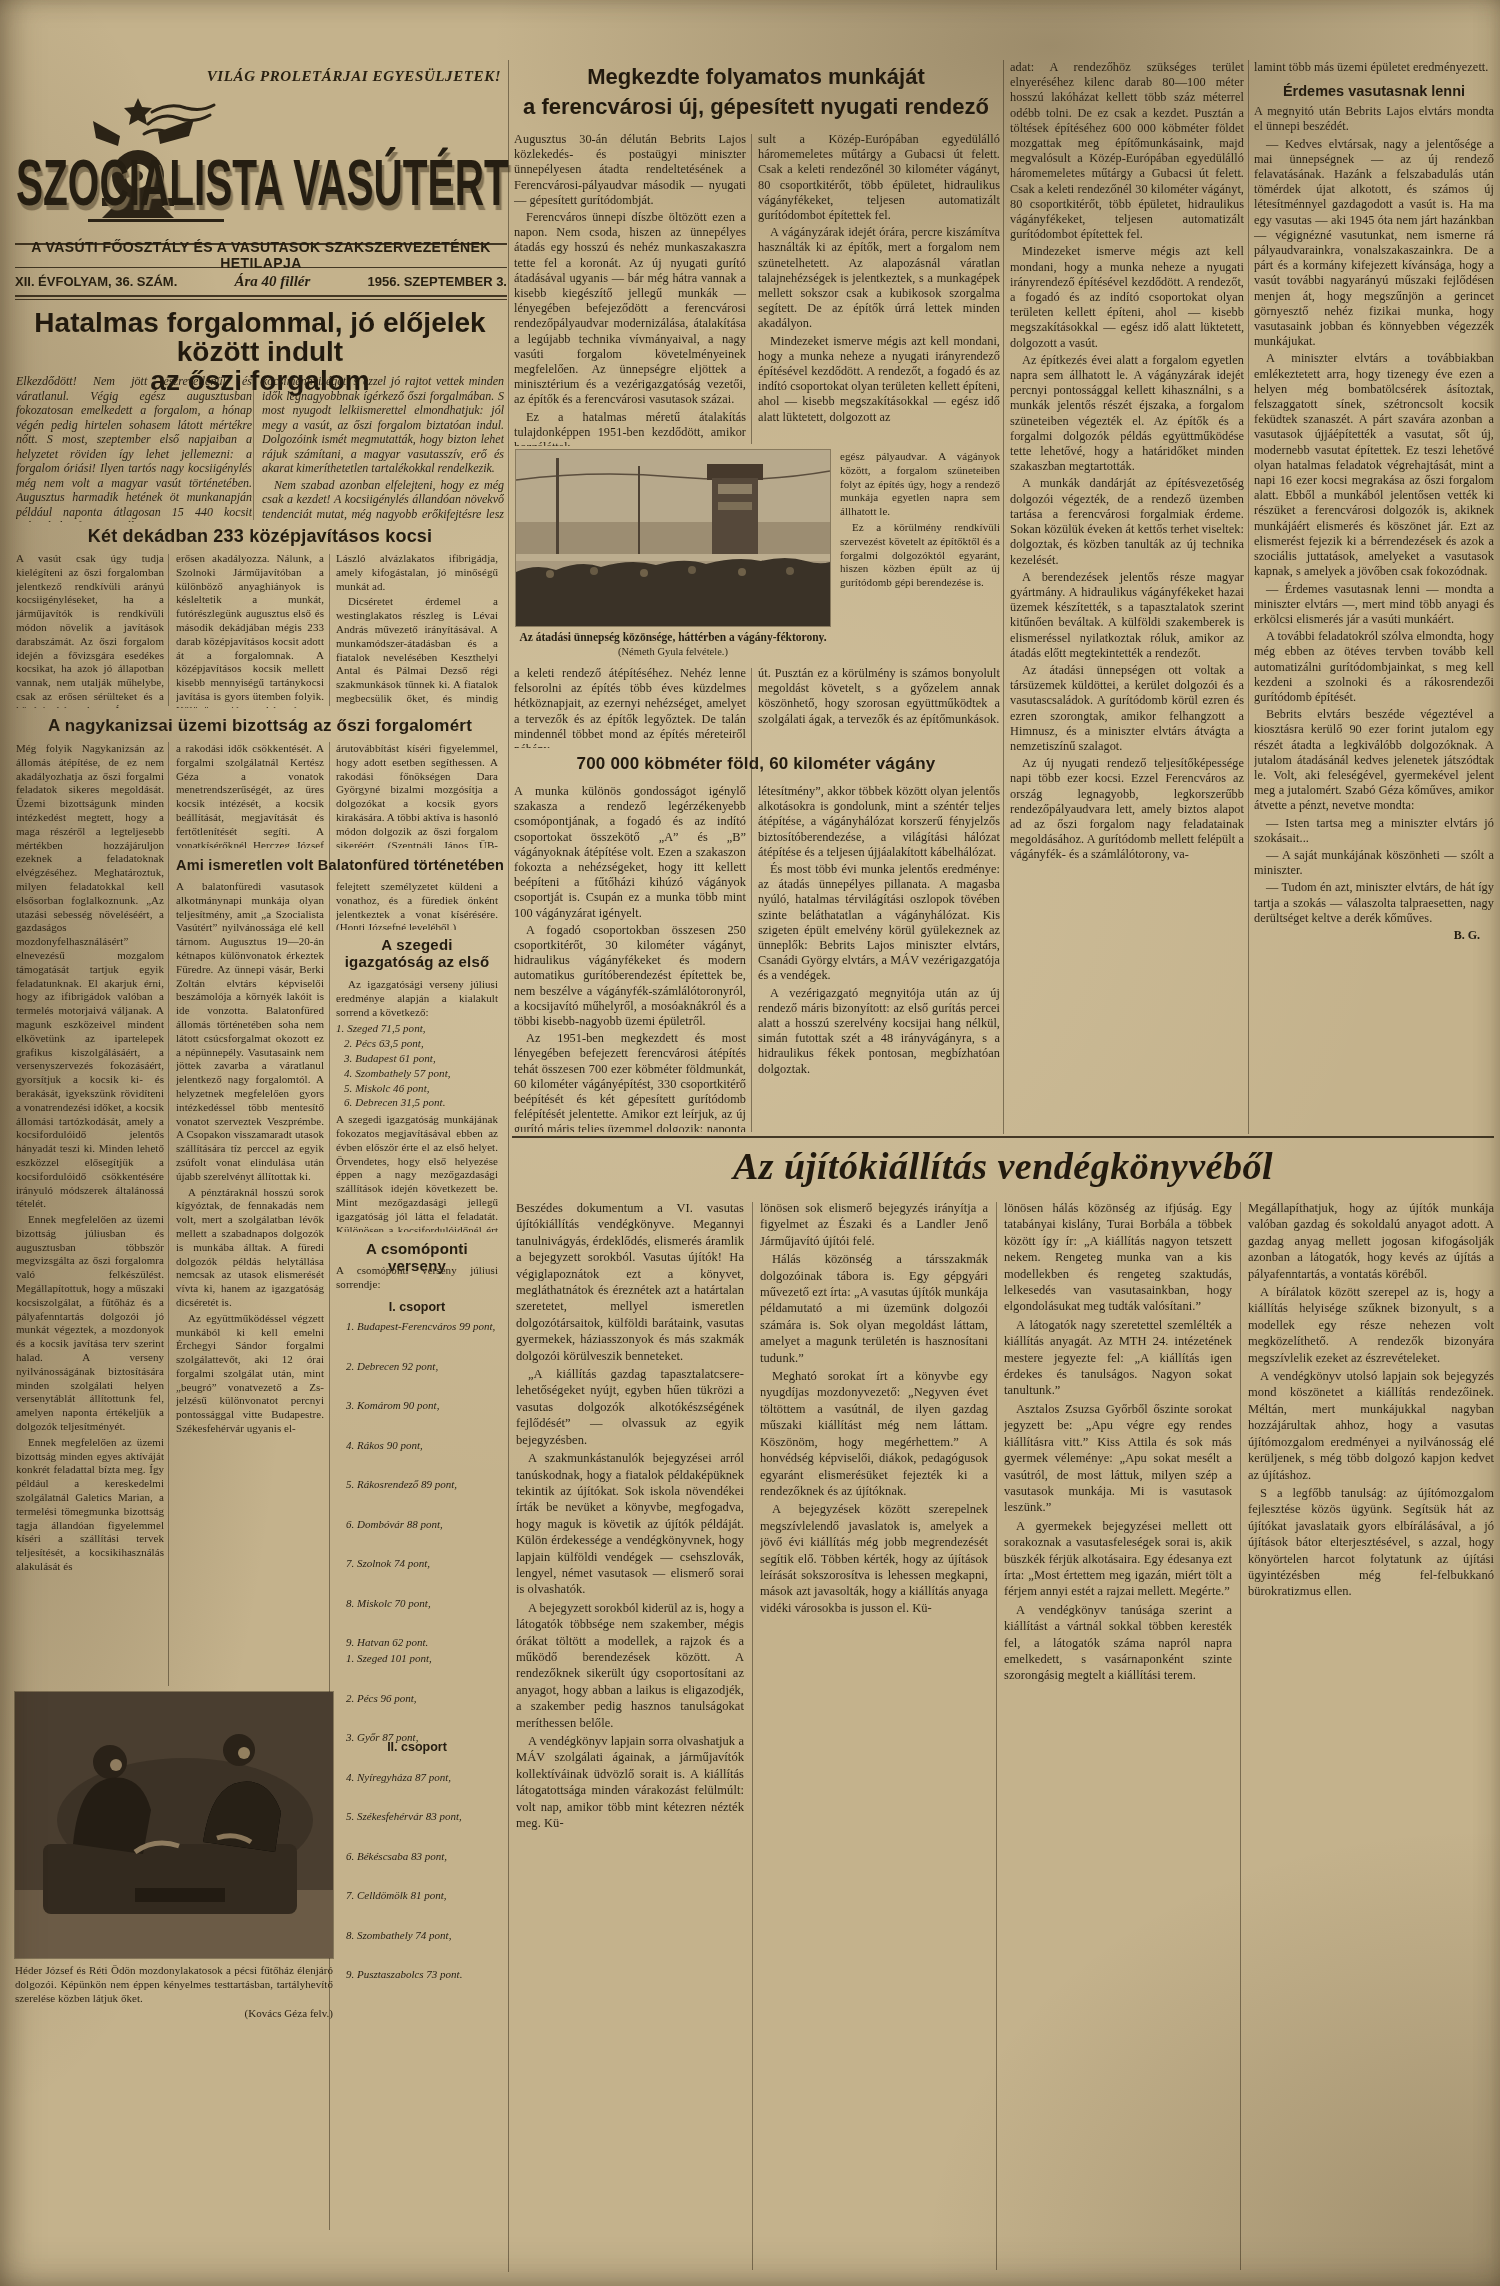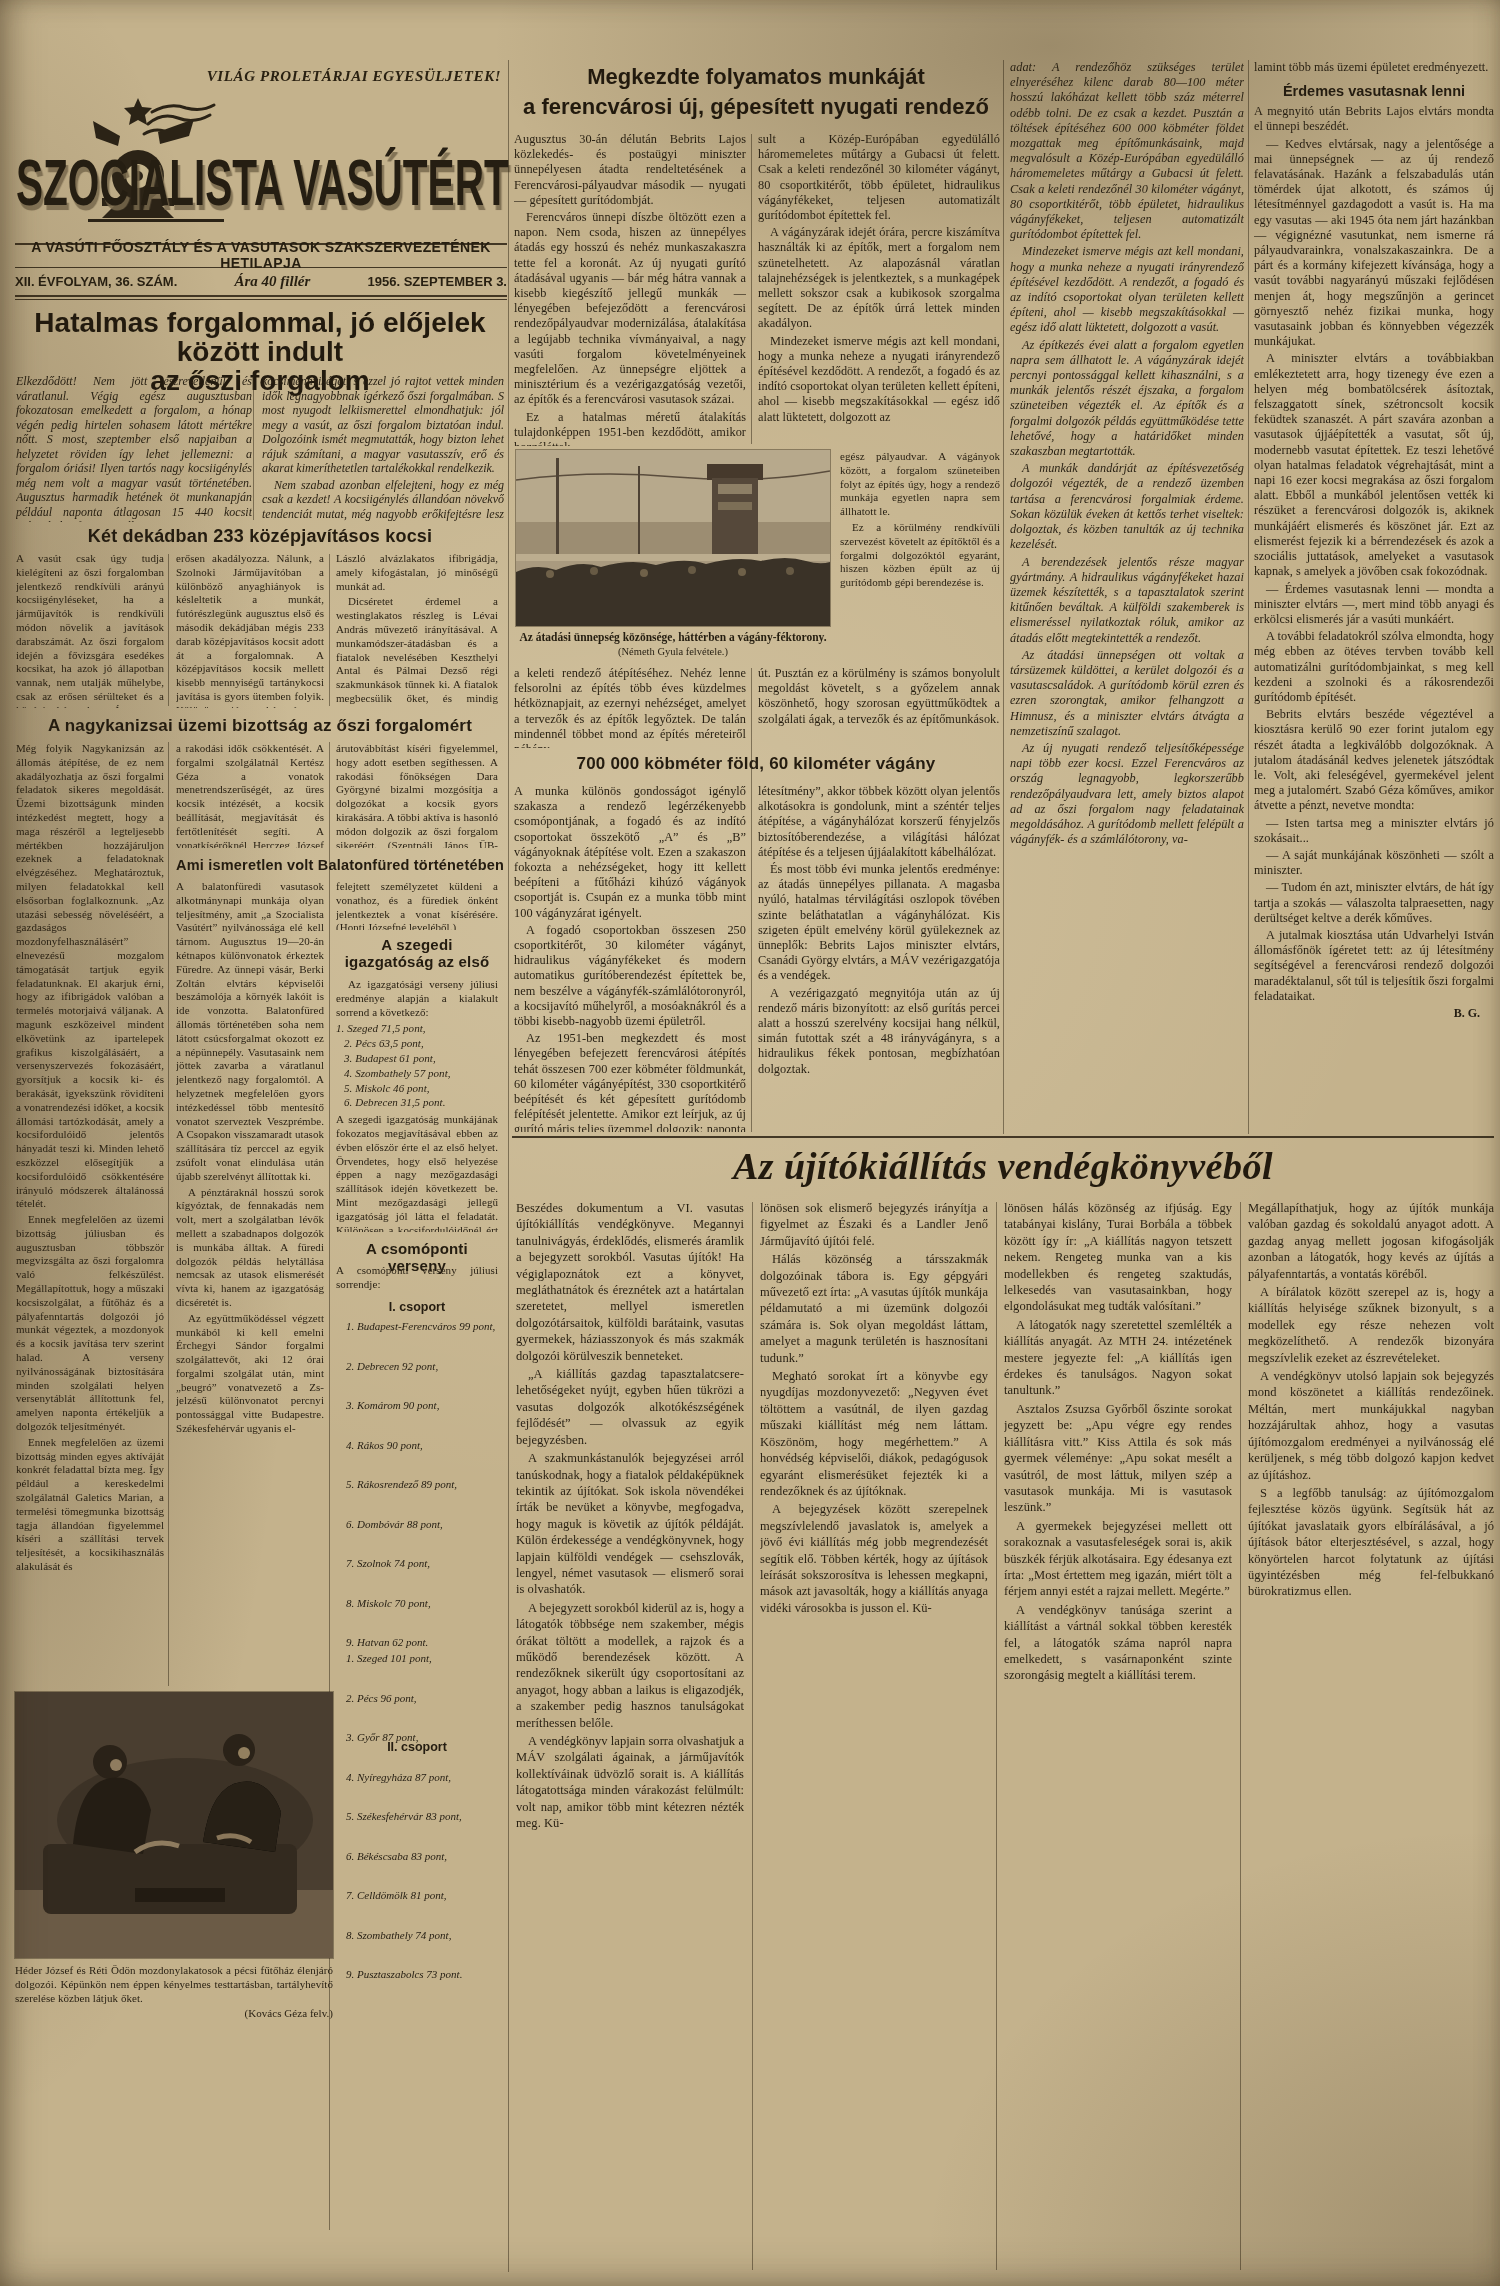--- a/index.html
+++ b/index.html
@@ -276,21 +276,21 @@
       <p>A fogadó csoportokban összesen 250 csoportkitérőt, 30 kilométer vágányt, hidraulikus vágányfékeket és modern automatikus gurítóberendezést építettek be, nem beszélve a vágányfék-számlálótoronyról, a kocsijavító műhelyről, a mosóaknákról és a többi kisebb-nagyobb üzemi épületről.</p>
       <p>Az 1951-ben megkezdett és most lényegében befejezett ferencvárosi átépítés tehát összesen 700 ezer köbméter földmunkát, 60 kilométer vágányépítést, 330 csoportkitérő beépítését és két gépesített gurítódomb felépítését jelentette. Amikor ezt leírjuk, az új gurító máris teljes üzemmel dolgozik: naponta több ezer kocsi gördül át a dombon.</p>
     </div>
   <div class="vr" style="left:751px;top:668px;height:464px;"></div>
   <div class="abs bodycol sz12" style="left:758px;top:784px;width:242px;height:348px;">
       <p>létesítmény”, akkor többek között olyan jelentős alkotásokra is gondolunk, mint a széntér teljes átépítése, a vágányhálózat korszerű fényjelzős biztosítóberendezése, a világítási hálózat átépítése és a teljesen újjáalakított kábelhálózat.</p>
       <p>És most több évi munka jelentős eredménye: az átadás ünnepélyes pillanata. A magasba nyúló, hatalmas térvilágítási oszlopok tövében szinte beláthatatlan a vágányhálózat. Kis szigeten épült emelvény körül gyülekeznek az ünneplők: Bebrits Lajos miniszter elvtárs, Csanádi György elvtárs, a MÁV vezérigazgatója és a vendégek.</p>
       <p>A vezérigazgató megnyitója után az új rendező máris bizonyított: az első gurítás percei alatt a hosszú szerelvény kocsijai hang nélkül, simán futottak szét a 48 irányvágányra, s a hidraulikus fékek pontosan, megbízhatóan dolgoztak.</p>
     </div>
 
-  <div class="abs bodycol sz12" style="left:1010px;top:60px;width:234px;height:1072px;font-style:italic;">
+  <div class="abs bodycol sz12" style="left:1010px;top:60px;width:234px;height:1072px;">
       <p>adat: A rendezőhöz szükséges terület elnyeréséhez kilenc darab 80—100 méter hosszú lakóházat kellett több száz méterrel odébb tolni. De ez csak a kezdet. Pusztán a töltések építéséhez 600 000 köbméter földet mozgattak meg építőmunkásaink, majd megvalósult a Közép-Európában egyedülálló háromemeletes műtárgy a Gubacsi út felett. Csak a keleti rendezőnél 30 kilométer vágányt, 80 csoportkitérőt, több épületet, hidraulikus vágányfékeket, teljesen automatizált gurítódombot építettek fel.</p>
       <p>Mindezeket ismerve mégis azt kell mondani, hogy a munka neheze a nyugati irányrendező építésével kezdődött. A rendezőt, a fogadó és az indító csoportokat olyan területen kellett építeni, ahol — kisebb megszakításokkal — egész idő alatt lüktetett, dolgozott a vasút.</p>
       <p>Az építkezés évei alatt a forgalom egyetlen napra sem állhatott le. A vágányzárak idejét percnyi pontossággal kellett kihasználni, s a munkák jelentős részét éjszaka, a forgalom szüneteiben végezték el. Az építők és a forgalmi dolgozók példás együttműködése tette lehetővé, hogy a határidőket minden szakaszban megtartották.</p>
       <p>A munkák dandárját az építésvezetőség dolgozói végezték, de a rendező üzemben tartása a ferencvárosi forgalmiak érdeme. Sokan közülük éveken át kettős terhet viseltek: dolgoztak, és közben tanulták az új technika kezelését.</p>
       <p>A berendezések jelentős része magyar gyártmány. A hidraulikus vágányfékeket hazai üzemek készítették, s a tapasztalatok szerint kitűnően beváltak. A külföldi szakemberek is elismeréssel nyilatkoztak róluk, amikor az átadás előtt megtekintették a rendezőt.</p>
       <p>Az átadási ünnepségen ott voltak a társüzemek küldöttei, a kerület dolgozói és a vasutascsaládok. A gurítódomb körül ezren és ezren szorongtak, amikor felhangzott a Himnusz, és a miniszter elvtárs átvágta a nemzetiszínű szalagot.</p>
       <p>Az új nyugati rendező teljesítőképessége napi több ezer kocsi. Ezzel Ferencváros az ország legnagyobb, legkorszerűbb rendezőpályaudvara lett, amely biztos alapot ad az őszi forgalom nagy feladatainak megoldásához. A gurítódomb mellett felépült a vágányfék- és a számlálótorony, va-</p>
     </div>
   <div class="vr" style="left:1248px;top:60px;height:1074px;"></div>
   <div class="abs" style="left:1254px;top:60px;width:240px;height:1072px;overflow:hidden;">
@@ -301,21 +301,20 @@
     <div class="bodycol sz12" style="position:static;">
         <p>A megnyitó után Bebrits Lajos elvtárs mondta el ünnepi beszédét.</p>
         <p>— Kedves elvtársak, nagy a jelentősége a mai ünnepségnek — az új rendező felavatásának. Hazánk a felszabadulás után tömérdek újat alkotott, és számos új létesítménnyel gazdagodott a vasút is. Ha ma egy vasutas — aki 1945 óta nem járt hazánkban — végignézné vasutunkat, nem ismerne rá pályaudvarainkra, vonalszakaszainkra. De a párt és a kormány kifejezett kívánsága, hogy a vasút további nagyarányú műszaki fejlődésen menjen át, hogy megszűnjön a gerincet görnyesztő nehéz fizikai munka, hogy vasutasaink jobban és könnyebben végezzék munkájukat.</p>
         <p>A miniszter elvtárs a továbbiakban emlékeztetett arra, hogy tizenegy éve ezen a helyen még bombatölcsérek ásítoztak, felszaggatott sínek, szétroncsolt kocsik feküdtek szanaszét. A párt szavára azonban a vasutasok újjáépítették a vasutat, sőt új, modernebb vasutat építettek. Ez teszi lehetővé olyan hatalmas feladatok végrehajtását, mint a napi 16 ezer kocsi megrakása az őszi forgalom alatt. Ebből a munkából jelentősen vették ki részüket a ferencvárosi dolgozók is, akiknek munkájáért elismerés és köszönet jár. Ezt az elismerést fejezik ki a bérrendezések és azok a szociális juttatások, amelyeket a vasutasok kapnak, s amelyek a jövőben csak fokozódnak.</p>
         <p>— Érdemes vasutasnak lenni — mondta a miniszter elvtárs —, mert mind több anyagi és erkölcsi elismerés jár a vasúti munkáért.</p>
         <p>A további feladatokról szólva elmondta, hogy még ebben az ötéves tervben tovább kell automatizálni gurítódombjainkat, s meg kell kezdeni a szolnoki és a rákosrendezői gurítódomb építését.</p>
         <p>Bebrits elvtárs beszéde végeztével a kiosztásra kerülő 90 ezer forint jutalom egy részét átadta a legkiválóbb dolgozóknak. A jutalom átadásánál kedves jelenetek játszódtak le. Volt, aki feleségével, gyermekével jelent meg a jutalomért. Szabó Géza kőműves, amikor átvette a pénzt, nevetve mondta:</p>
         <p>— Isten tartsa meg a miniszter elvtárs jó szokásait...</p>
         <p>— A saját munkájának köszönheti — szólt a miniszter.</p>
         <p>— Tudom én azt, miniszter elvtárs, de hát így tartja a szokás — válaszolta talpraesetten, nagy derültséget keltve a derék kőműves.</p>
-        <p>A jutalmak kiosztása után Udvarhelyi István állomásfőnök ígéretet tett: az új létesítmény segítségével a ferencvárosi rendező dolgozói maradéktalanul, sőt túl is teljesítik őszi forgalmi feladataikat.</p>
       </div>
     <div class="byline">B. G.</div>
   </div>
 
   <div class="hr" style="left:512px;top:1136px;width:982px;height:2px;"></div>
   <div class="abs kial-head" style="left:512px;top:1144px;width:982px;">Az újítókiállítás vendégkönyvéből</div>
 
   <div class="abs bodycol szk" style="left:516px;top:1200px;width:228px;height:1072px;">
       <p>Beszédes dokumentum a VI. vasutas újítókiállítás vendégkönyve. Megannyi tanulnivágyás, érdeklődés, elismerés áramlik a bejegyzett sorokból. Vasutas újítók! Ha végiglapoznátok ezt a könyvet, megláthatnátok és éreznétek azt a határtalan szeretetet, mellyel ismeretlen dolgozótársaitok, külföldi barátaink, vasutas gyermekek, háziasszonyok és más szakmák dolgozói körülveszik benneteket.</p>
       <p>„A kiállítás gazdag tapasztalatcsere-lehetőségeket nyújt, egyben hűen tükrözi a vasutas dolgozók alkotókészségének fejlődését” — olvassuk az egyik bejegyzésben.</p>

